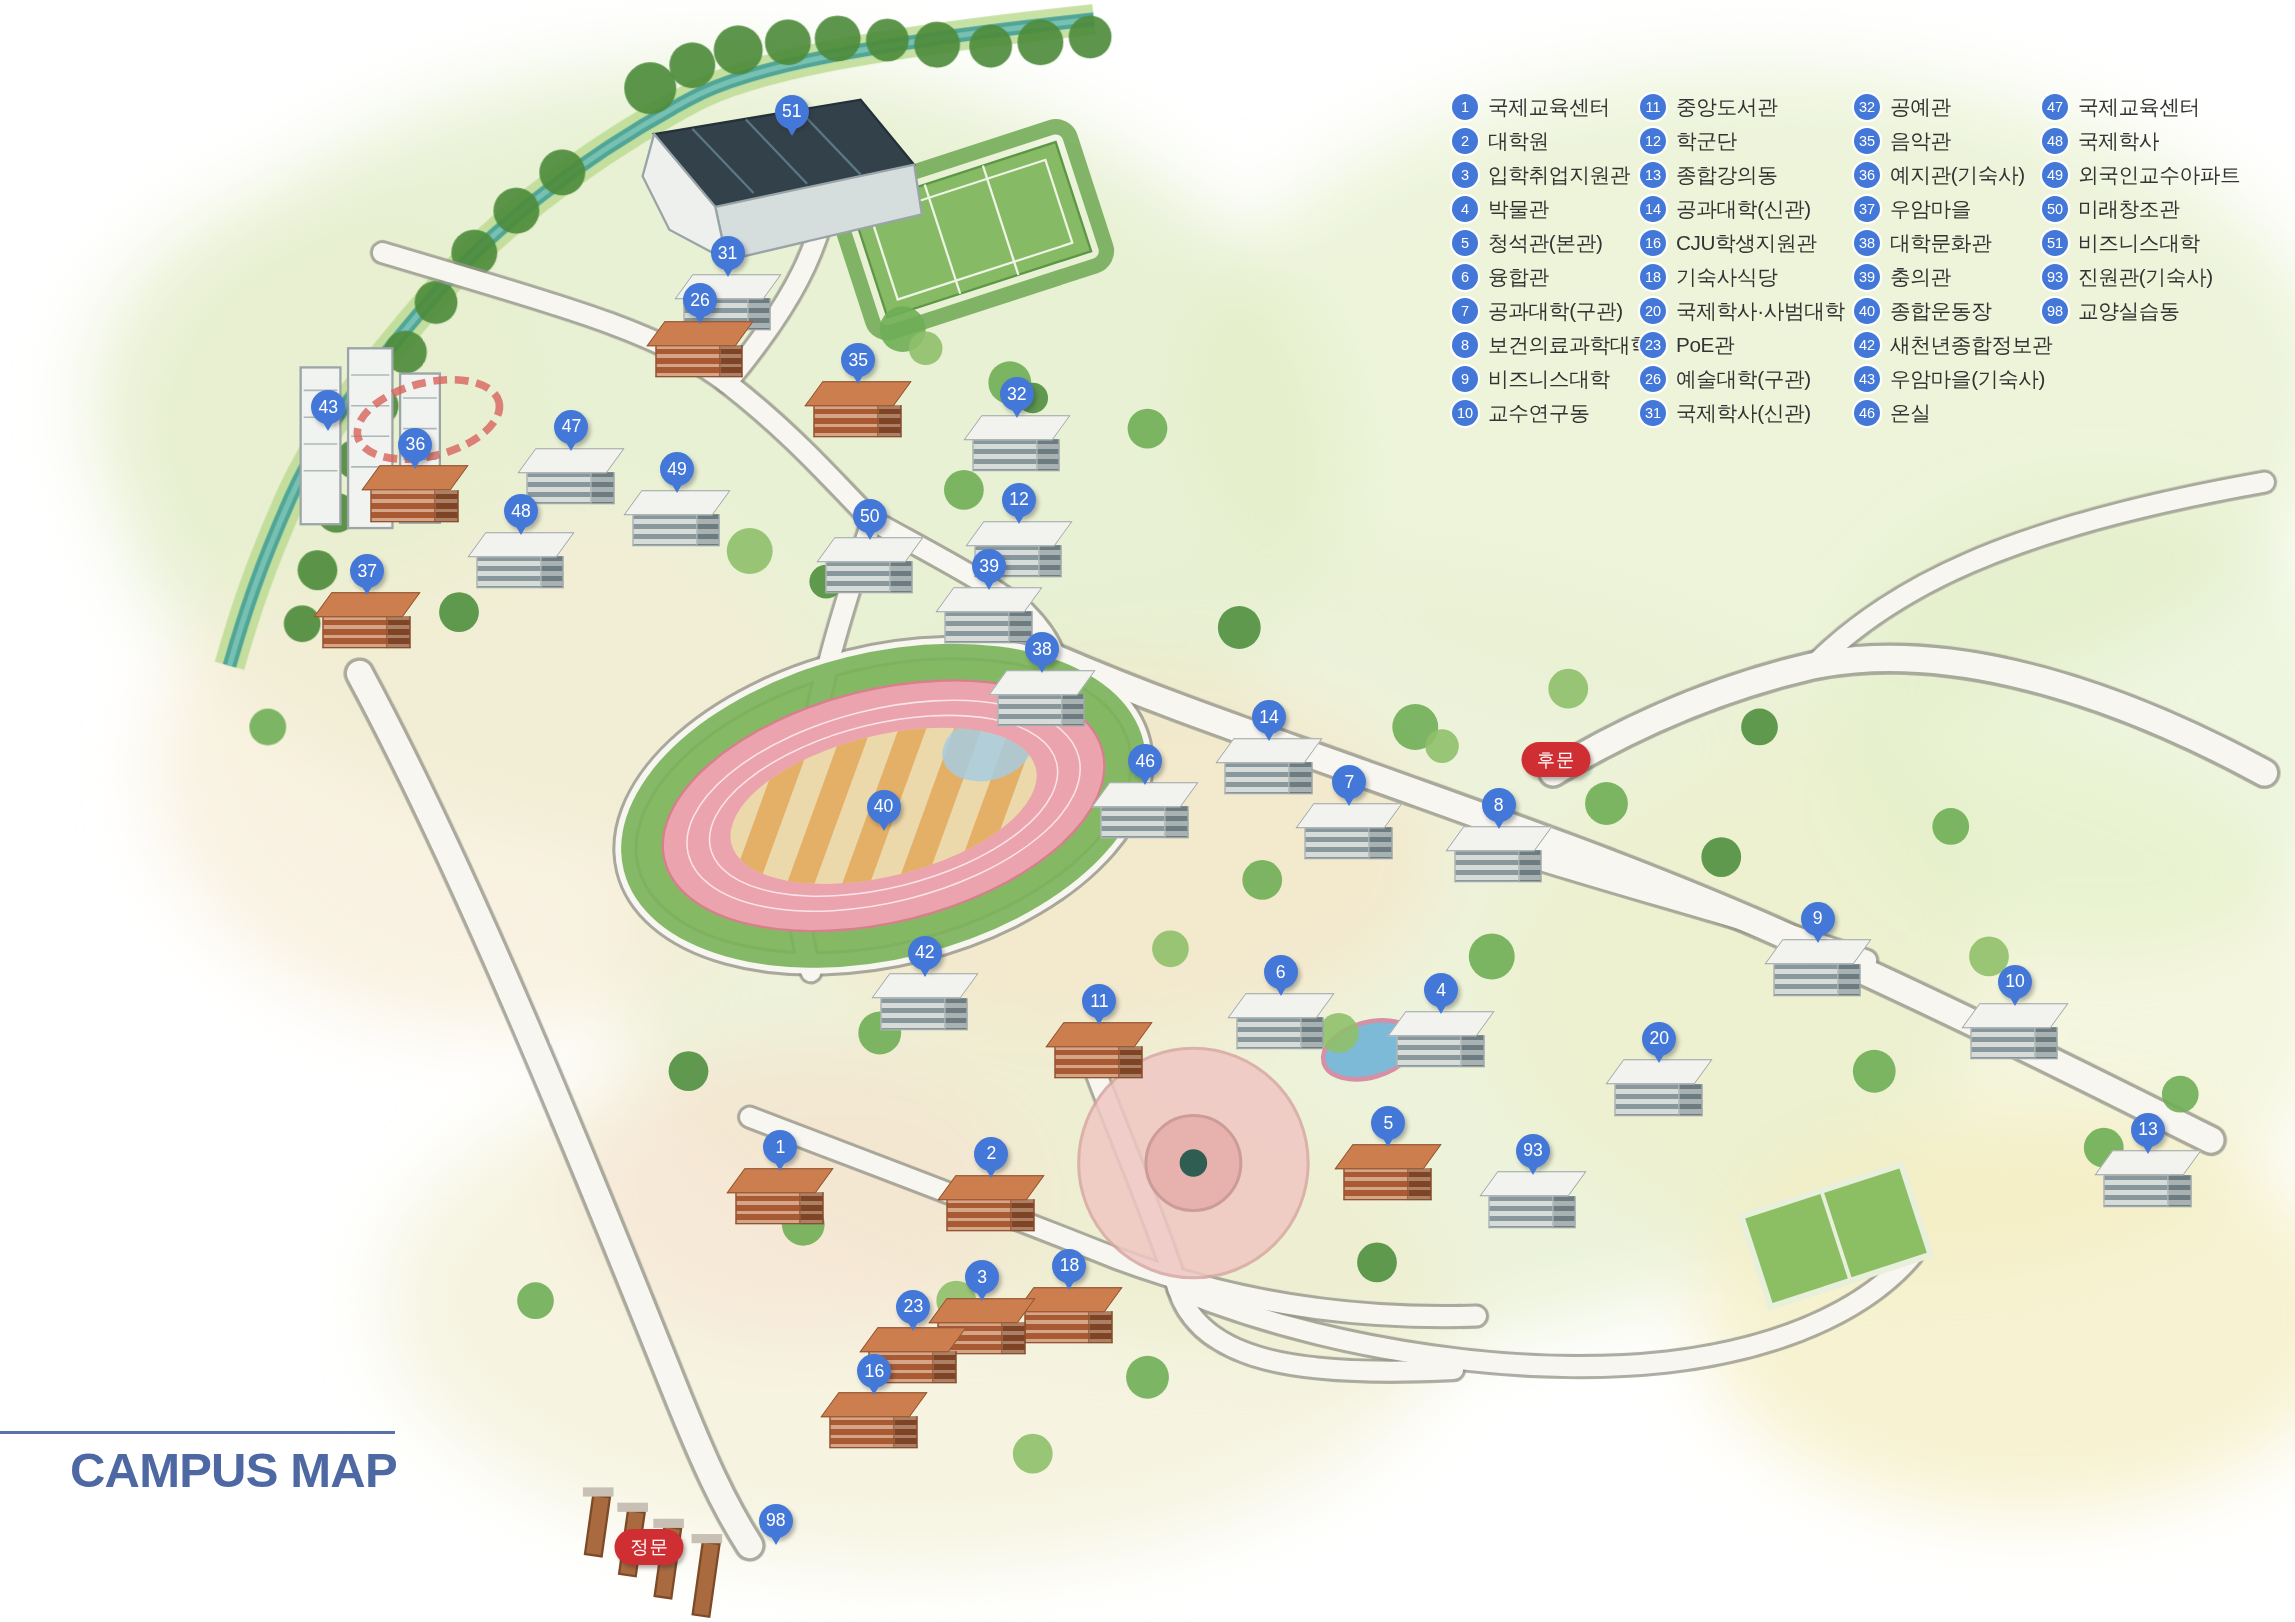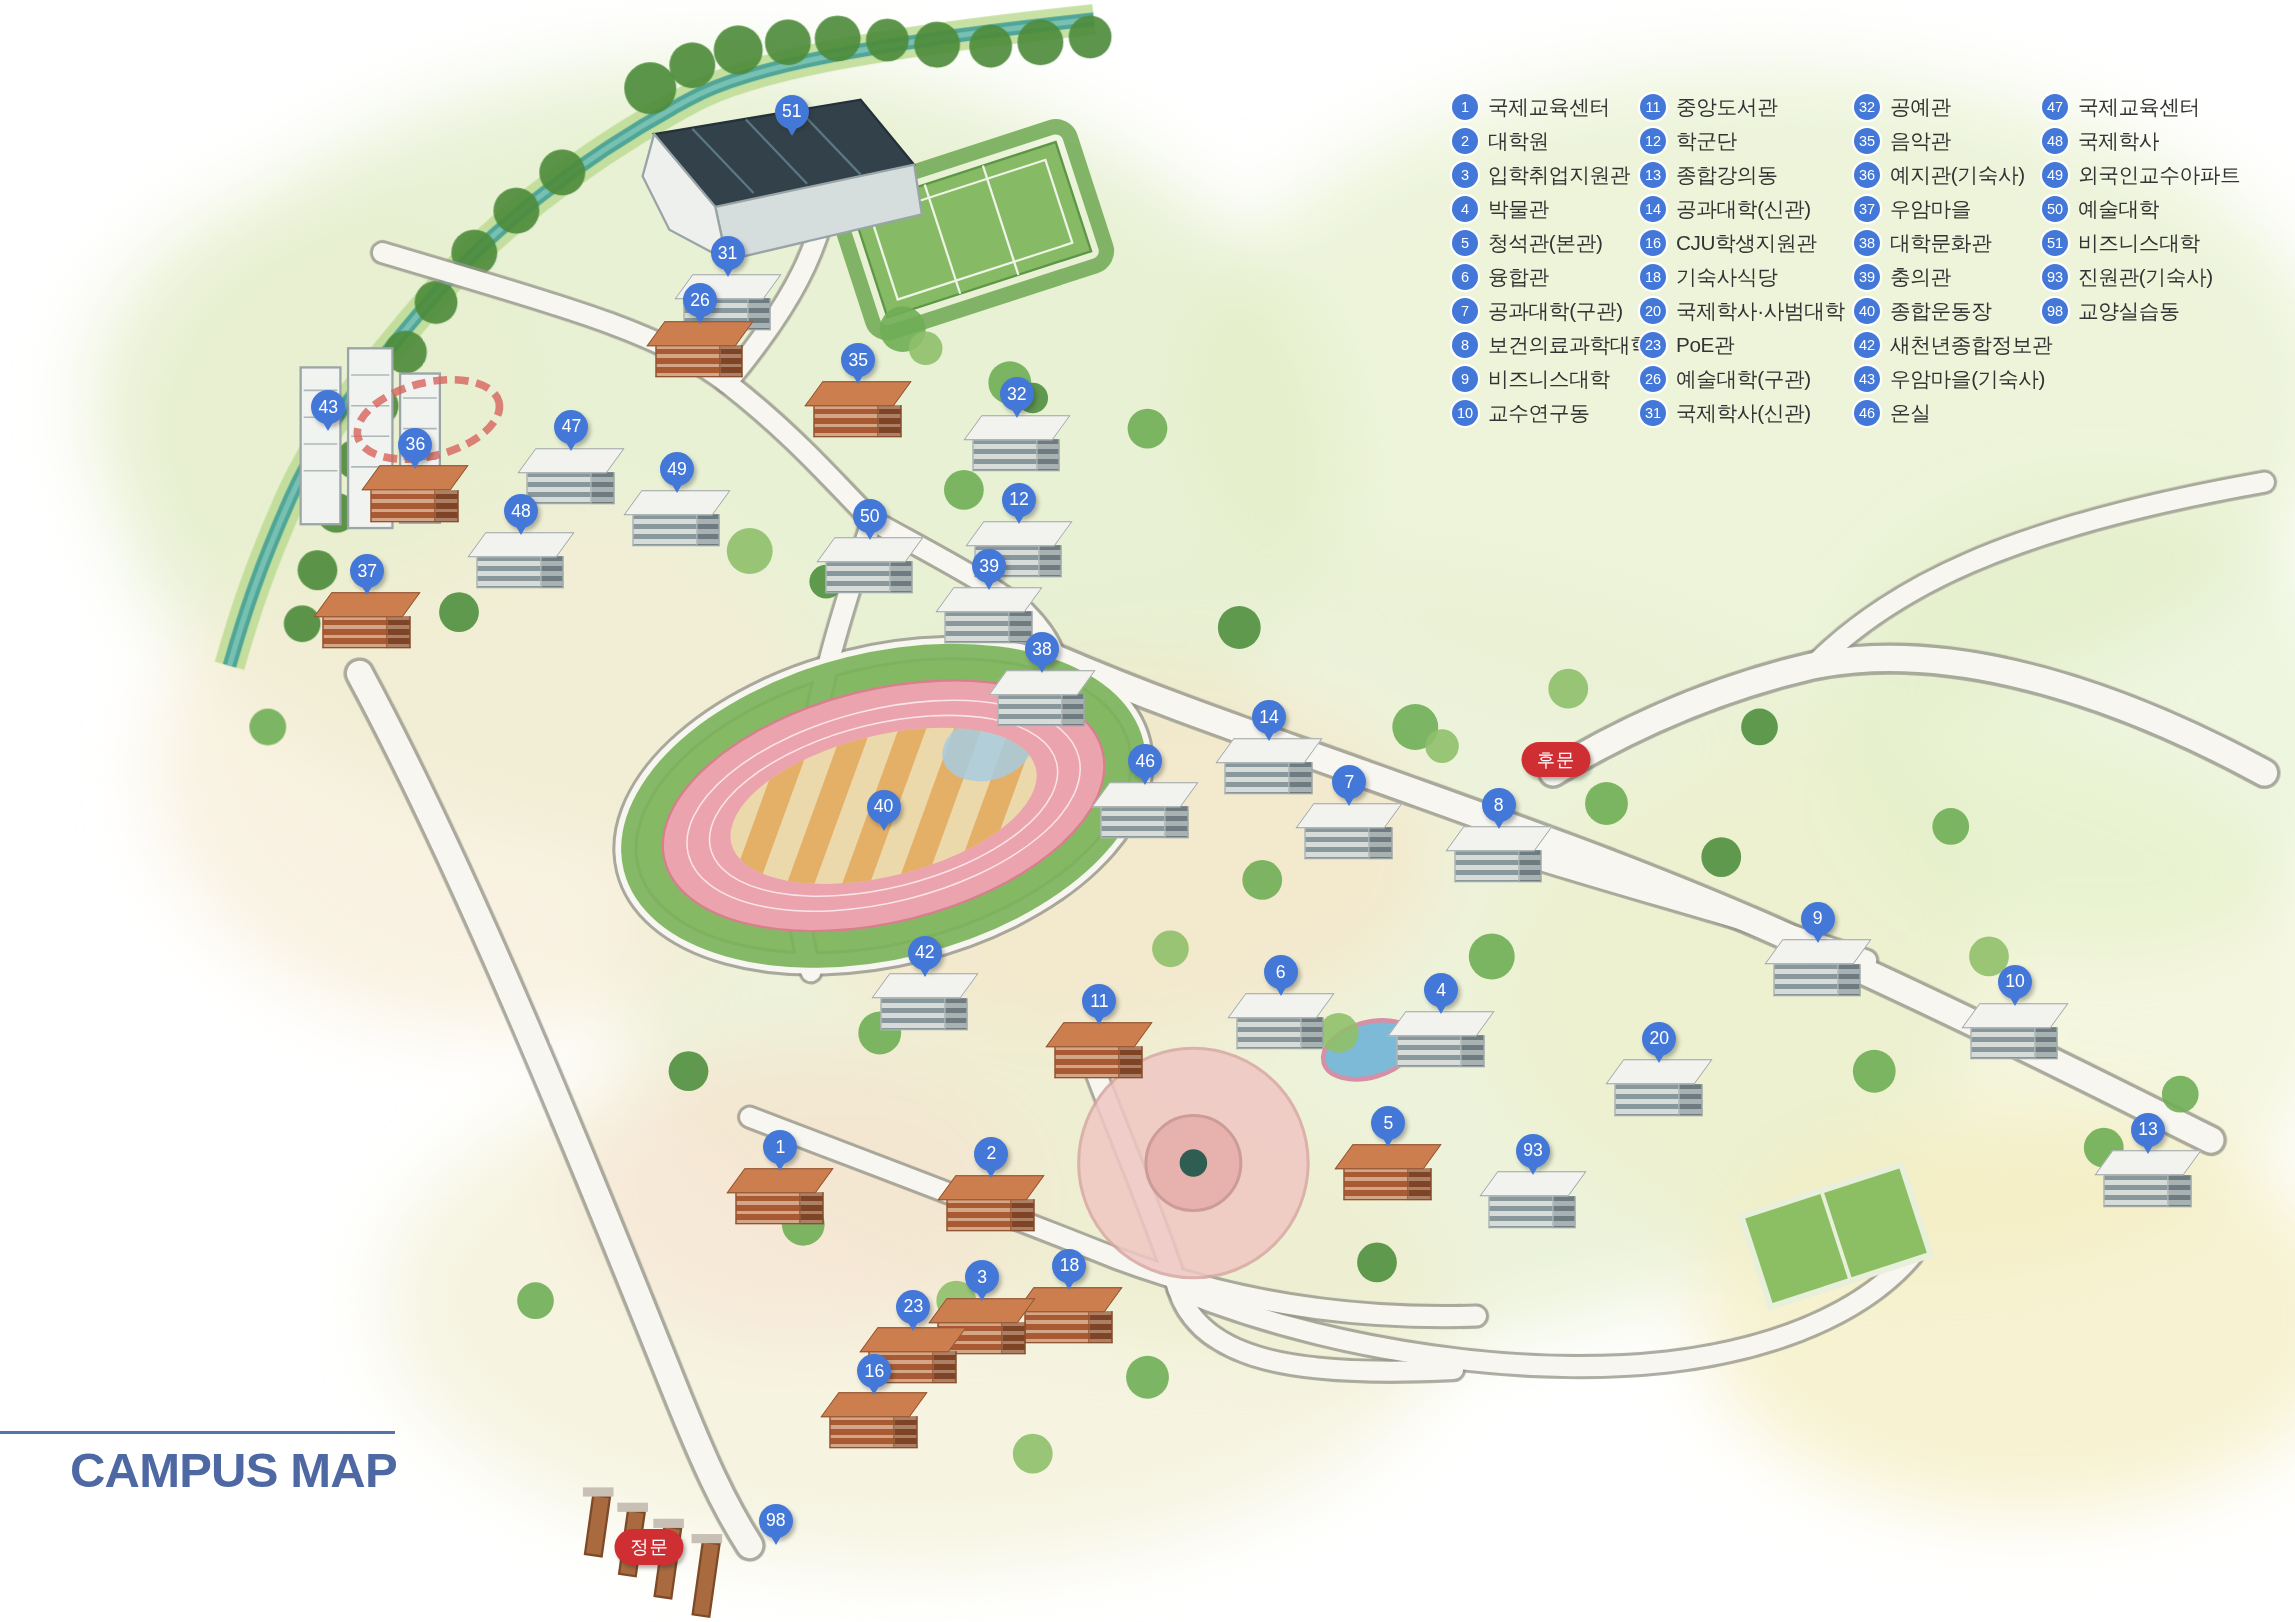--- a/index.html
+++ b/index.html
@@ -660,21 +660,21 @@
         <div class="item">
           <span class="badge">48</span>
           <span class="lbl">국제학사</span>
         </div>
         <div class="item">
           <span class="badge">49</span>
           <span class="lbl">외국인교수아파트</span>
         </div>
         <div class="item">
           <span class="badge">50</span>
-          <span class="lbl">예술대학</span>
+          <span class="lbl">미래창조관</span>
         </div>
         <div class="item">
           <span class="badge">51</span>
           <span class="lbl">비즈니스대학</span>
         </div>
         <div class="item">
           <span class="badge">93</span>
           <span class="lbl">진원관(기숙사)</span>
         </div>
         <div class="item">

